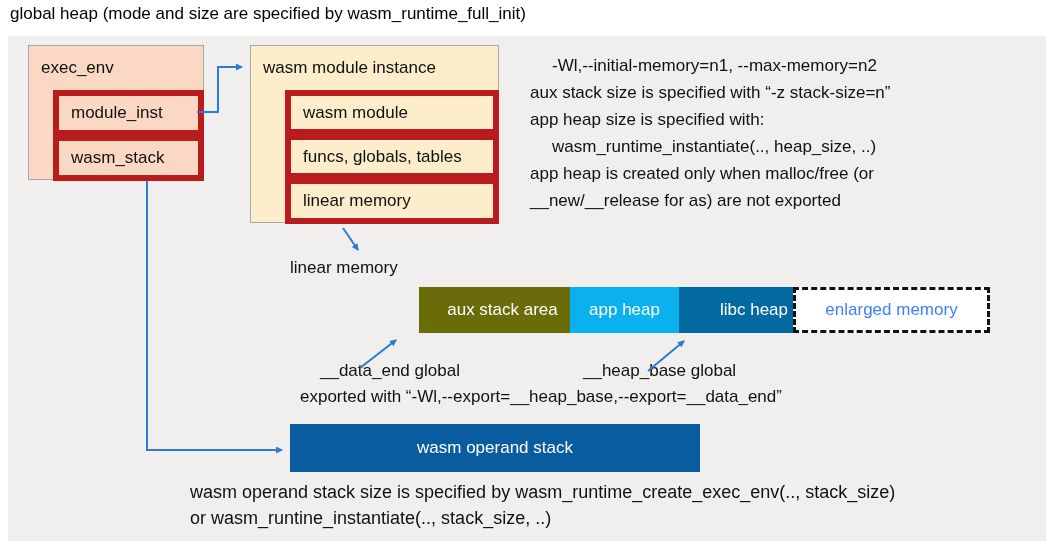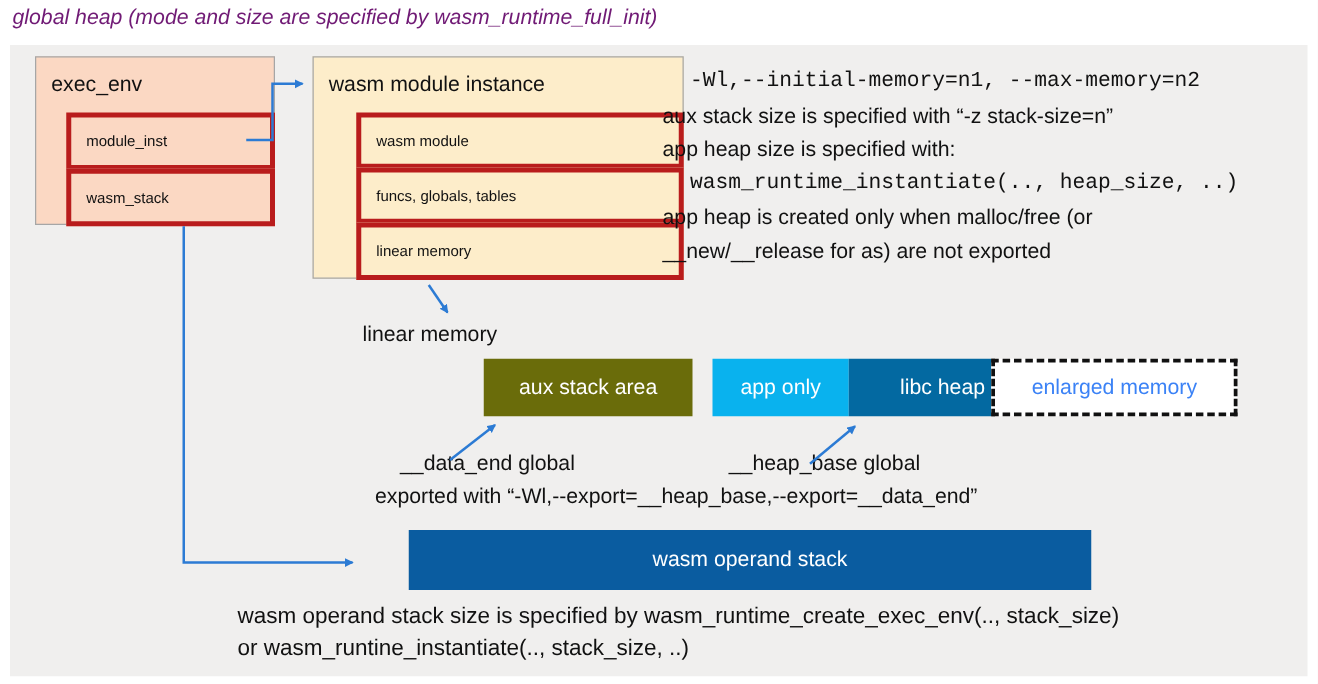--- a/index.html
+++ b/index.html
@@ -3,58 +3,58 @@
 <meta charset="utf-8">
 <style>
   html,body{margin:0;padding:0;background:#ffffff;}
   #stage{
     position:relative;width:1054px;height:547px;background:#ffffff;
     font-family:"Liberation Sans","DejaVu Sans",sans-serif;color:#111;
     overflow:hidden;
   }
   .abs{position:absolute;}
   #panel{left:8px;top:36px;width:1038px;height:505px;background:#f0efee;}
-  #title{left:10px;top:4px;font-size:17px;color:#701a75;white-space:nowrap;font-style:italic;}
+  #title{left:10px;top:4px;font-size:17px;color:#000000;white-space:nowrap;}
 
   
-  #exec-box{left:28px;top:45px;width:192px;height:135px;background:#fbd8c3;border:1px solid #a6a6a6;box-sizing:border-box;}
+  #exec-box{left:28px;top:45px;width:176px;height:135px;background:#fbd8c3;border:1px solid #a6a6a6;box-sizing:border-box;}
   .box-header{position:absolute;left:0;top:0;right:0;height:44px;display:flex;align-items:center;padding-left:12px;font-size:17px;box-sizing:border-box;}
-  .sub-row{position:absolute;right:-1px;border:4px solid #b91c1c;box-sizing:border-box;display:flex;align-items:center;padding-left:12px;font-size:12px;}
+  .sub-row{position:absolute;right:-1px;border:6px solid #b91c1c;box-sizing:border-box;display:flex;align-items:center;padding-left:12px;font-size:17px;}
   #exec-box .sub-row{left:24px;background:#fbd8c3;}
   #exec-row-1{top:44px;height:46px;}
   #exec-row-2{top:89px;height:46px;}
 
   
-  #mod-box{left:250px;top:45px;width:297px;height:178px;background:#fdedca;border:1px solid #a6a6a6;box-sizing:border-box;}
+  #mod-box{left:250px;top:45px;width:249px;height:178px;background:#fdedca;border:1px solid #a6a6a6;box-sizing:border-box;}
   #mod-box .sub-row{left:34px;background:#fdedca;}
   #mod-row-1{top:44px;height:45px;}
   #mod-row-2{top:88px;height:45px;}
   #mod-row-3{top:132px;height:46px;}
 
   
   #notes-right{left:530px;top:52px;font-size:17px;line-height:27px;white-space:nowrap;}
-  #notes-right .indent{padding-left:22px;font-family:Liberation Mono, monospace;}
+  #notes-right .indent{padding-left:22px;}
 
   
   #lm-label{left:290px;top:258px;font-size:17px;}
   .seg{top:287px;height:46px;display:flex;align-items:center;justify-content:center;color:#fff;font-size:17px;box-sizing:border-box;white-space:nowrap;}
   #seg-data{left:290px;width:113px;background:#0d74c4;}
-  #seg-aux{left:387px;width:167px;background:#6a6c0a;}
+  #seg-aux{left:419px;width:167px;background:#6a6c0a;}
   #seg-app{left:570px;width:109px;background:#09b2ee;}
   #seg-libc{left:679px;width:114px;background:#0369a1;padding-left:36px;}
   #seg-enlarged{left:793px;width:197px;background:#ffffff;border:3px dashed #111;color:#3b82f6;}
 
   
   #lbl-data-end{left:320px;top:361px;font-size:17px;}
   #lbl-heap-base{left:583px;top:361px;font-size:17px;}
   #lbl-exported{left:300px;top:387px;font-size:17px;white-space:nowrap;}
 
   
-  #operand-bar{left:290px;top:424px;width:546px;height:48px;background:#0a5ca0;color:#fff;
-    display:flex;align-items:center;justify-content:center;font-size:17px;margin-left:37px;}
+  #operand-bar{left:290px;top:424px;width:410px;height:48px;background:#0a5ca0;color:#fff;
+    display:flex;align-items:center;justify-content:center;font-size:17px;}
 
   
   #notes-bottom{left:190px;top:479px;font-size:18px;line-height:26px;white-space:nowrap;}
 
   #arrows{left:0;top:0;width:1054px;height:547px;pointer-events:none;}
 </style>
 </head>
 <body>
 
 <div id="stage">
@@ -80,21 +80,21 @@
     <div class="indent">-Wl,--initial-memory=n1, --max-memory=n2</div>
     <div>aux stack size is specified with “-z stack-size=n”</div>
     <div>app heap size is specified with:</div>
     <div class="indent">wasm_runtime_instantiate(.., heap_size, ..)</div>
     <div>app heap is created only when malloc/free (or</div>
     <div>__new/__release for as) are not exported</div>
   </div>
 
   <div class="abs" id="lm-label">linear memory</div>
   <div class="abs seg" id="seg-aux">aux stack area</div>
-  <div class="abs seg" id="seg-app">app only</div>
+  <div class="abs seg" id="seg-app">app heap</div>
   <div class="abs seg" id="seg-libc">libc heap</div>
   <div class="abs seg" id="seg-enlarged">enlarged memory</div>
 
   <div class="abs" id="lbl-data-end">__data_end global</div>
   <div class="abs" id="lbl-heap-base">__heap_base global</div>
   <div class="abs" id="lbl-exported">exported with “-Wl,--export=__heap_base,--export=__data_end”</div>
 
   <div class="abs" id="operand-bar">wasm operand stack</div>
 
   <div class="abs" id="notes-bottom">

